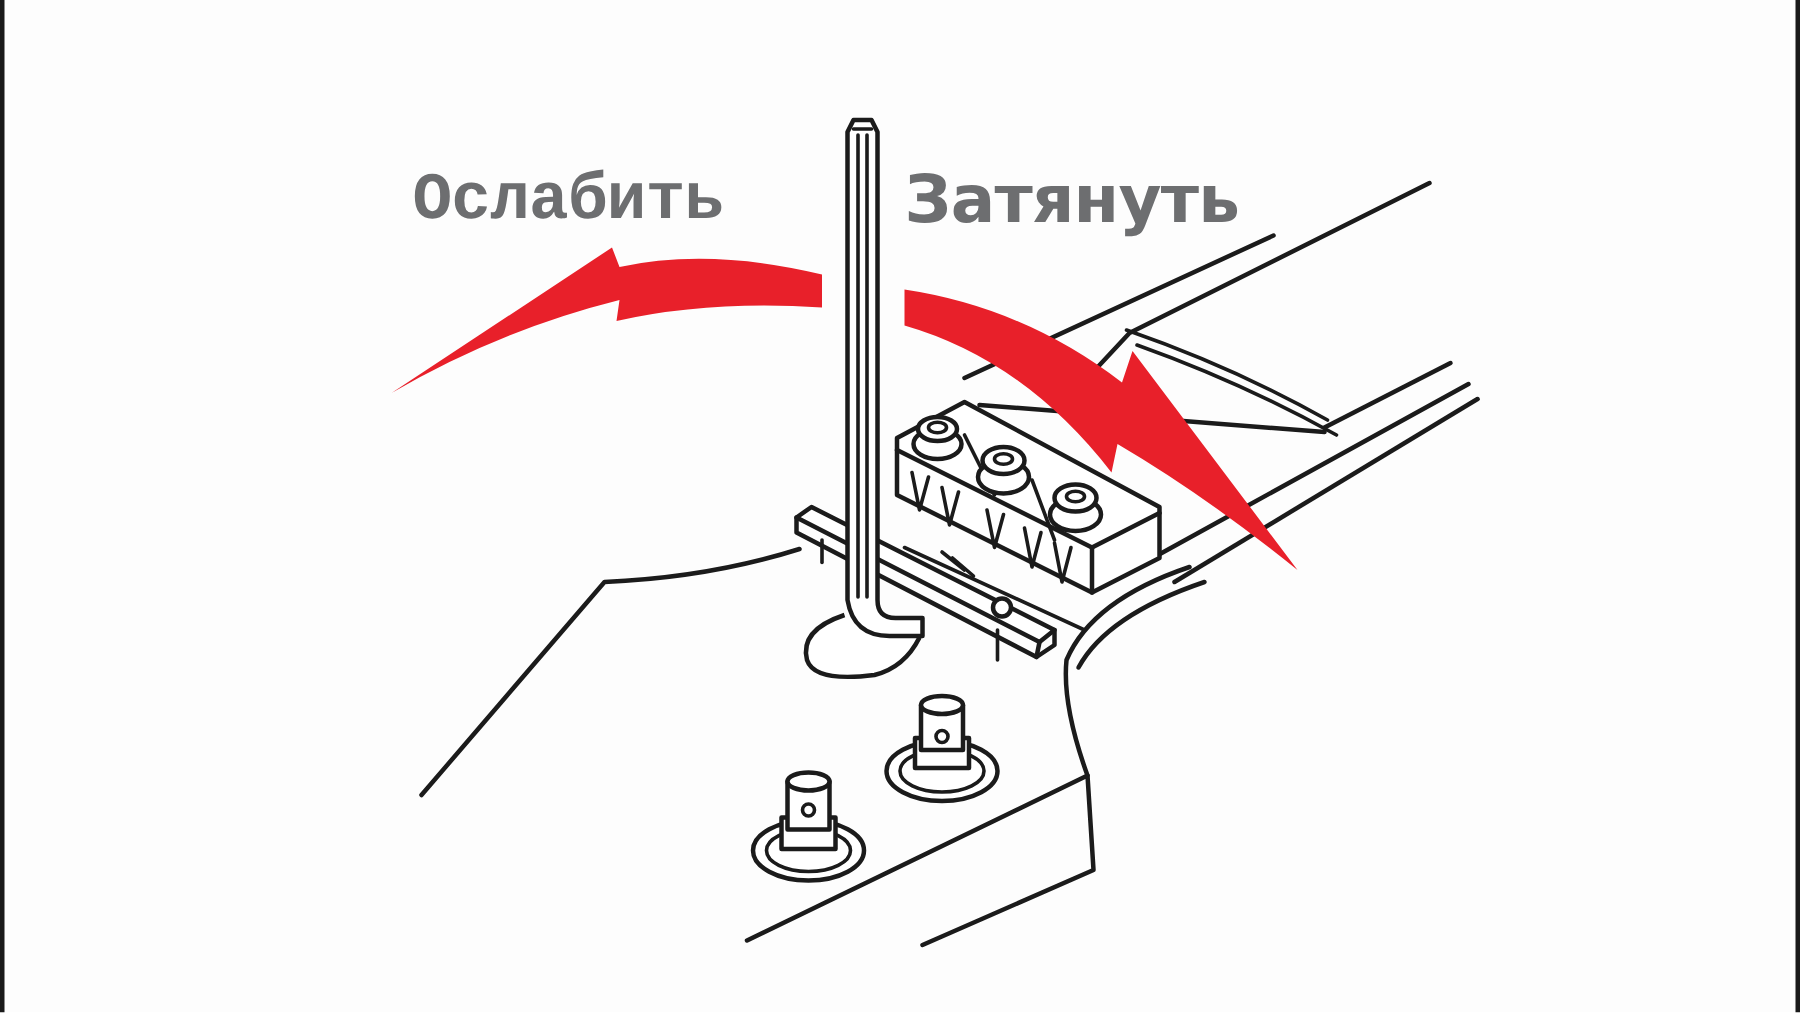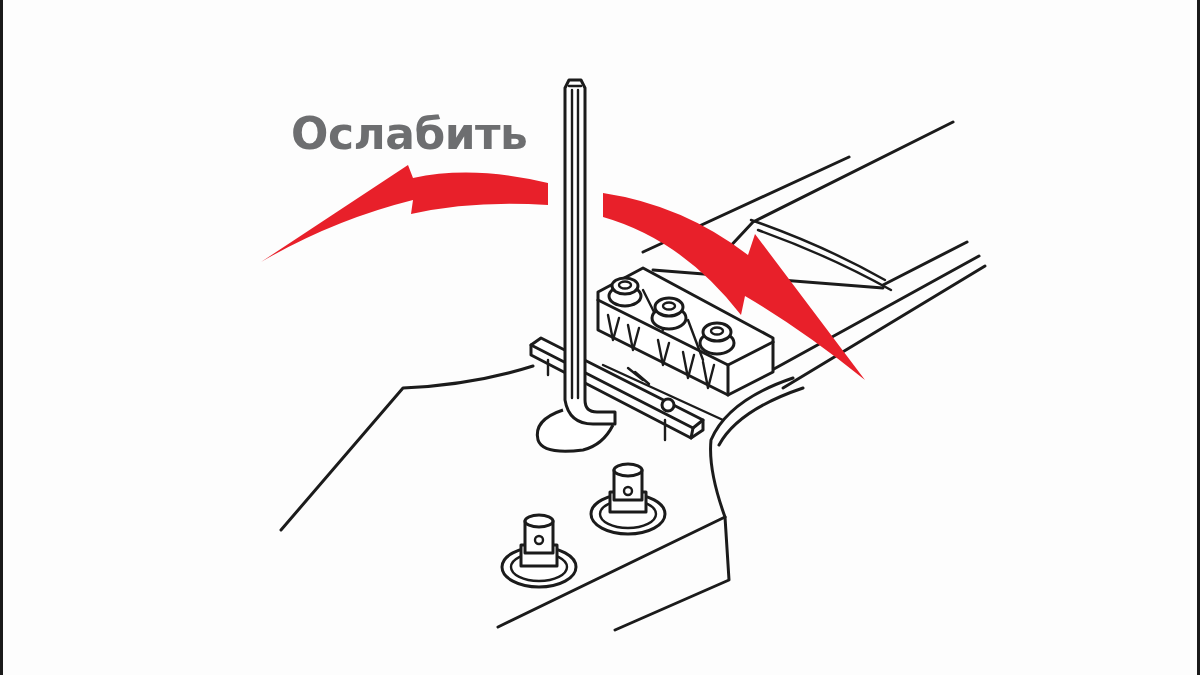--- a/index.html
+++ b/index.html
@@ -16,21 +16,21 @@
     .label {
       position: absolute;
       font-family: "DejaVu Sans", "Liberation Sans", sans-serif;
       font-weight: bold;
       font-size: 44px;
       letter-spacing: -0.5px;
       color: #6d6e70;
       white-space: nowrap;
       line-height: 1;
     }
-    .label-loosen { left: 288px; top: 112px; }
+    .label-loosen { left: 272px; top: 112px; font-family: Liberation Mono, monospace; }
     .label-tighten { left: 600px; top: 112px; }
     .ink { fill: none; stroke: #1b1b1b; stroke-width: 3; stroke-linecap: round; stroke-linejoin: round; }
     .ink-thin { fill: none; stroke: #1b1b1b; stroke-width: 2.4; stroke-linecap: round; stroke-linejoin: round; }
     .fillw { fill: #ffffff; stroke: #1b1b1b; stroke-width: 3; stroke-linejoin: round; }
   </style>
 </head>
 <body>
 
 <div class="frame">
 
@@ -133,13 +133,14 @@
 
     <g>
       <path d="M545 183 Q470 165 410 178 L405 165 L258 262 Q330 220 410 200 L408 214 Q470 200 545 205 Z" fill="#e8202a"></path>
     </g>
     <g>
       <path d="M600 193 Q680 205 745 255 L752 234 L862 380 Q800 330 742 296 L738 315 Q680 240 600 217 Z" fill="#e8202a"></path>
     </g>
   </svg>
 
   <div class="label label-loosen">Ослабить</div>
+  <div class="label label-tighten">Затянуть</div>
 </div>
 
 </body></html>

